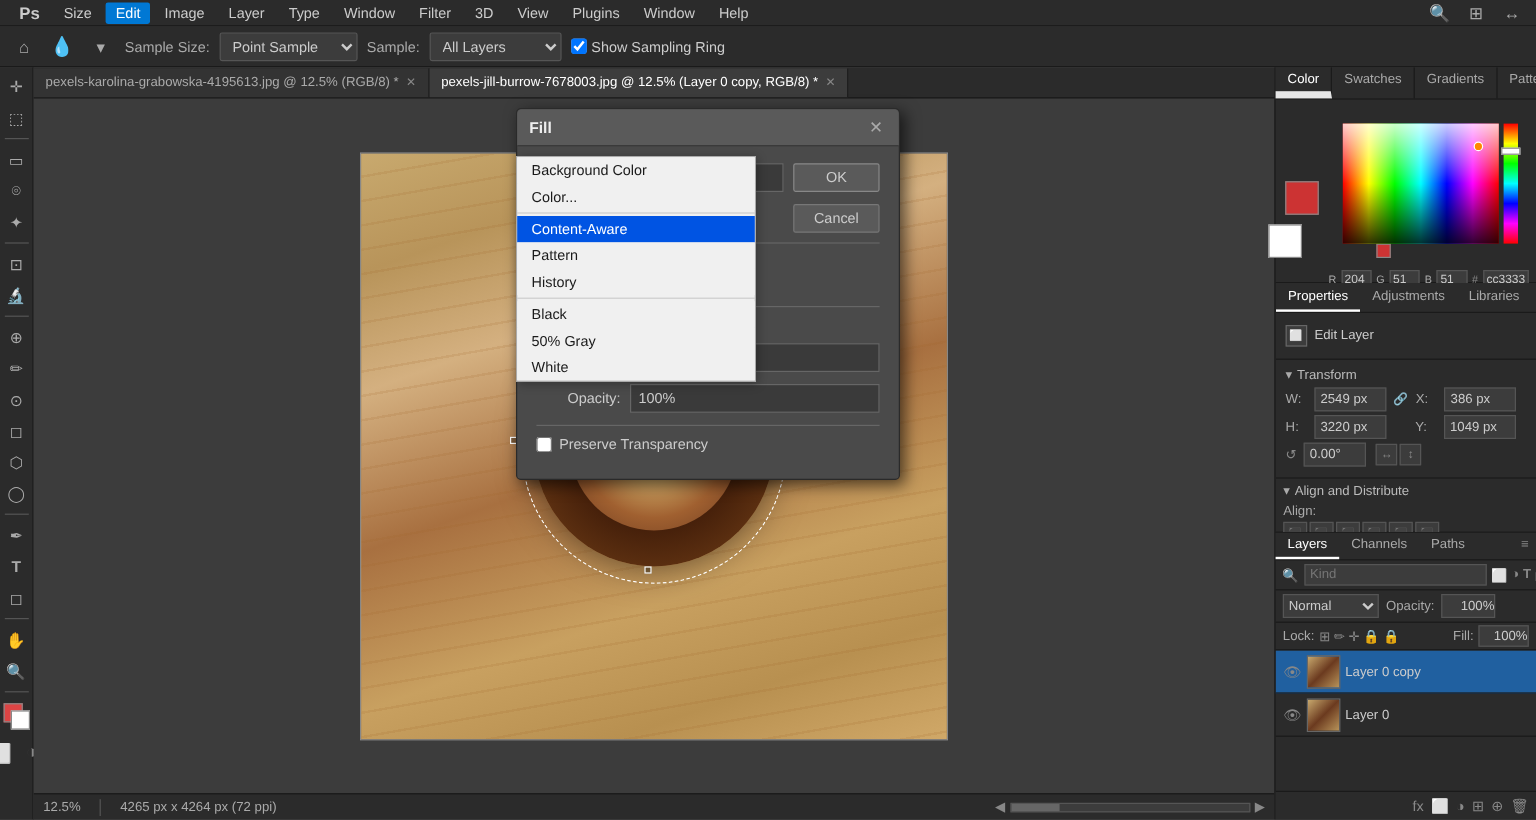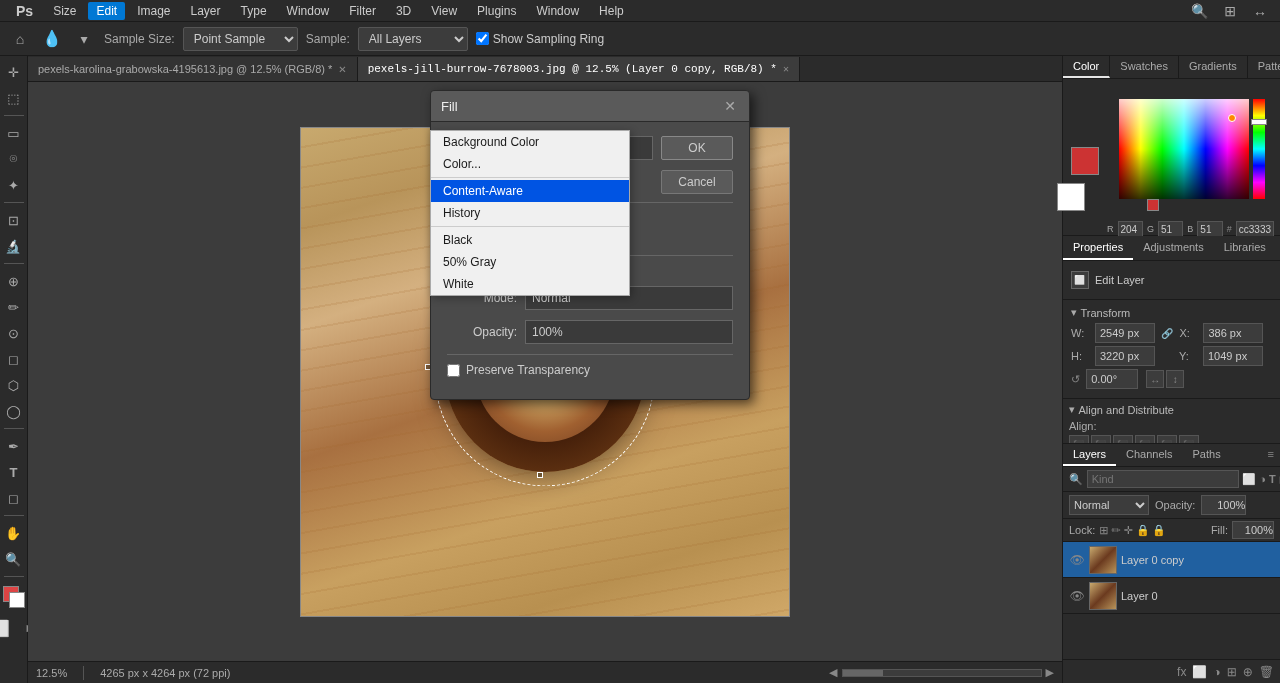--- a/index.html
+++ b/index.html
@@ -160,21 +160,20 @@
       gap: 6px;
       font-size: 11px;
       color: #aaa;
       background: #333;
       border-right: 1px solid #1a1a1a;
       cursor: pointer;
     }
     .tab.active {
       background: #3c3c3c;
       color: #fff;
-      font-family: Liberation Mono, monospace;
     }
     .tab-close {
       font-size: 10px;
       color: #888;
       cursor: pointer;
     }
     .canvas-content {
       flex: 1;
       display: flex;
       align-items: center;
@@ -275,21 +274,21 @@
     }
     .panel-tab {
       padding: 4px 10px;
       font-size: 11px;
       color: #aaa;
       cursor: pointer;
       border-right: 1px solid #1a1a1a;
     }
     .panel-tab.active {
       color: #fff;
-      border-bottom: 2px solid #e5e5e5;
+      border-bottom: 6px solid #e5e5e5;
     }
     .color-wheel-area {
       height: 140px;
       display: flex;
       align-items: center;
       justify-content: center;
       position: relative;
       padding: 8px;
     }
     .color-spectrum {
@@ -563,21 +562,21 @@
     }
     .dialog-header {
       background: #5a5a5a;
       padding: 6px 10px;
       display: flex;
       align-items: center;
       justify-content: space-between;
       border-radius: 4px 4px 0 0;
       border-bottom: 1px solid #2a2a2a;
     }
-    .dialog-title { color: #eee; font-size: 13px; font-weight: normal; }
+    .dialog-title { color: #eee; font-size: 13px; font-weight: bold; }
     .dialog-close {
       color: #aaa;
       cursor: pointer;
       font-size: 14px;
       width: 18px;
       height: 18px;
       display: flex;
       align-items: center;
       justify-content: center;
     }
@@ -1044,20 +1043,21 @@
           <span class="dialog-checkbox-label">Preserve Transparency</span>
         </div>
       </div>
     </div>
 
     <div class="dropdown-menu">
       <div class="dropdown-item">Background Color</div>
       <div class="dropdown-item">Color...</div>
       <div class="dropdown-separator"></div>
       <div class="dropdown-item highlighted">Content-Aware</div>
+      <div class="dropdown-item">Pattern</div>
       <div class="dropdown-item">History</div>
       <div class="dropdown-separator"></div>
       <div class="dropdown-item">Black</div>
       <div class="dropdown-item">50% Gray</div>
       <div class="dropdown-item">White</div>
     </div>
   </div>
 
 </div>
 

